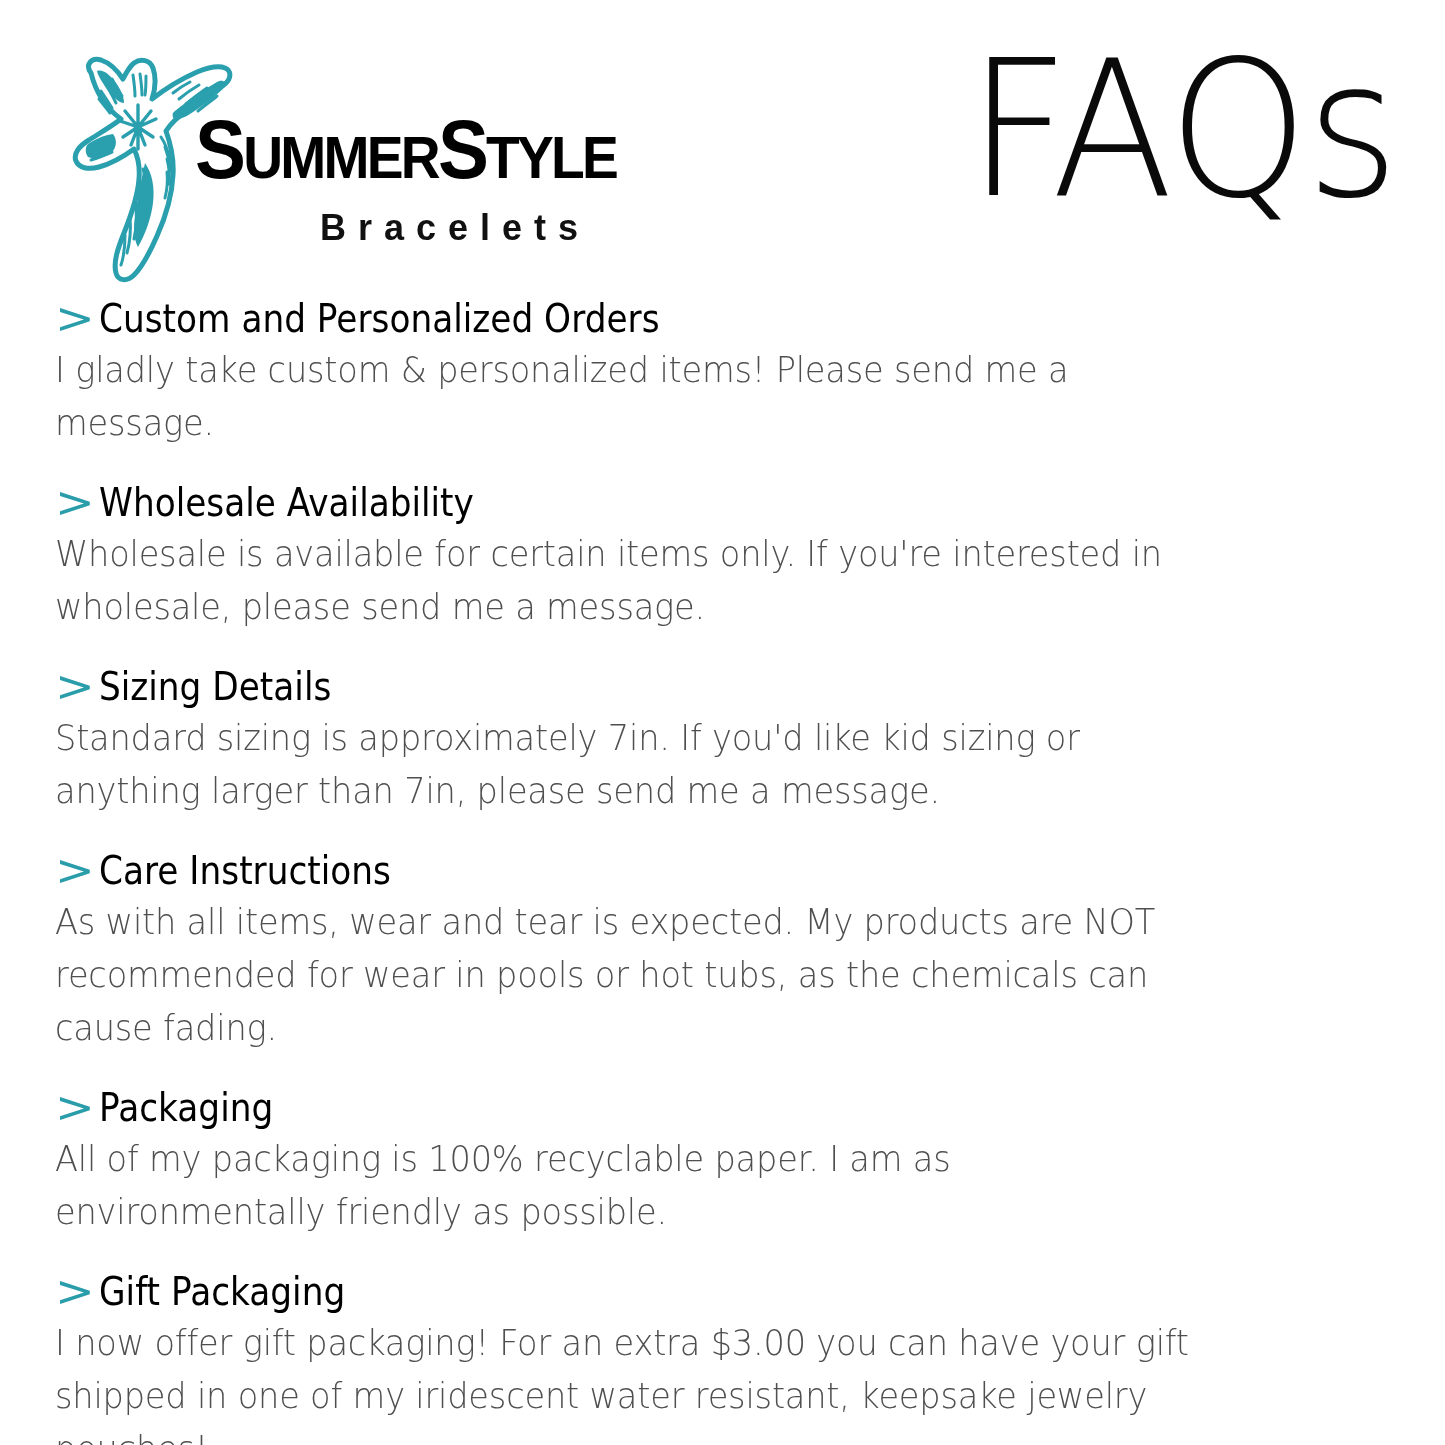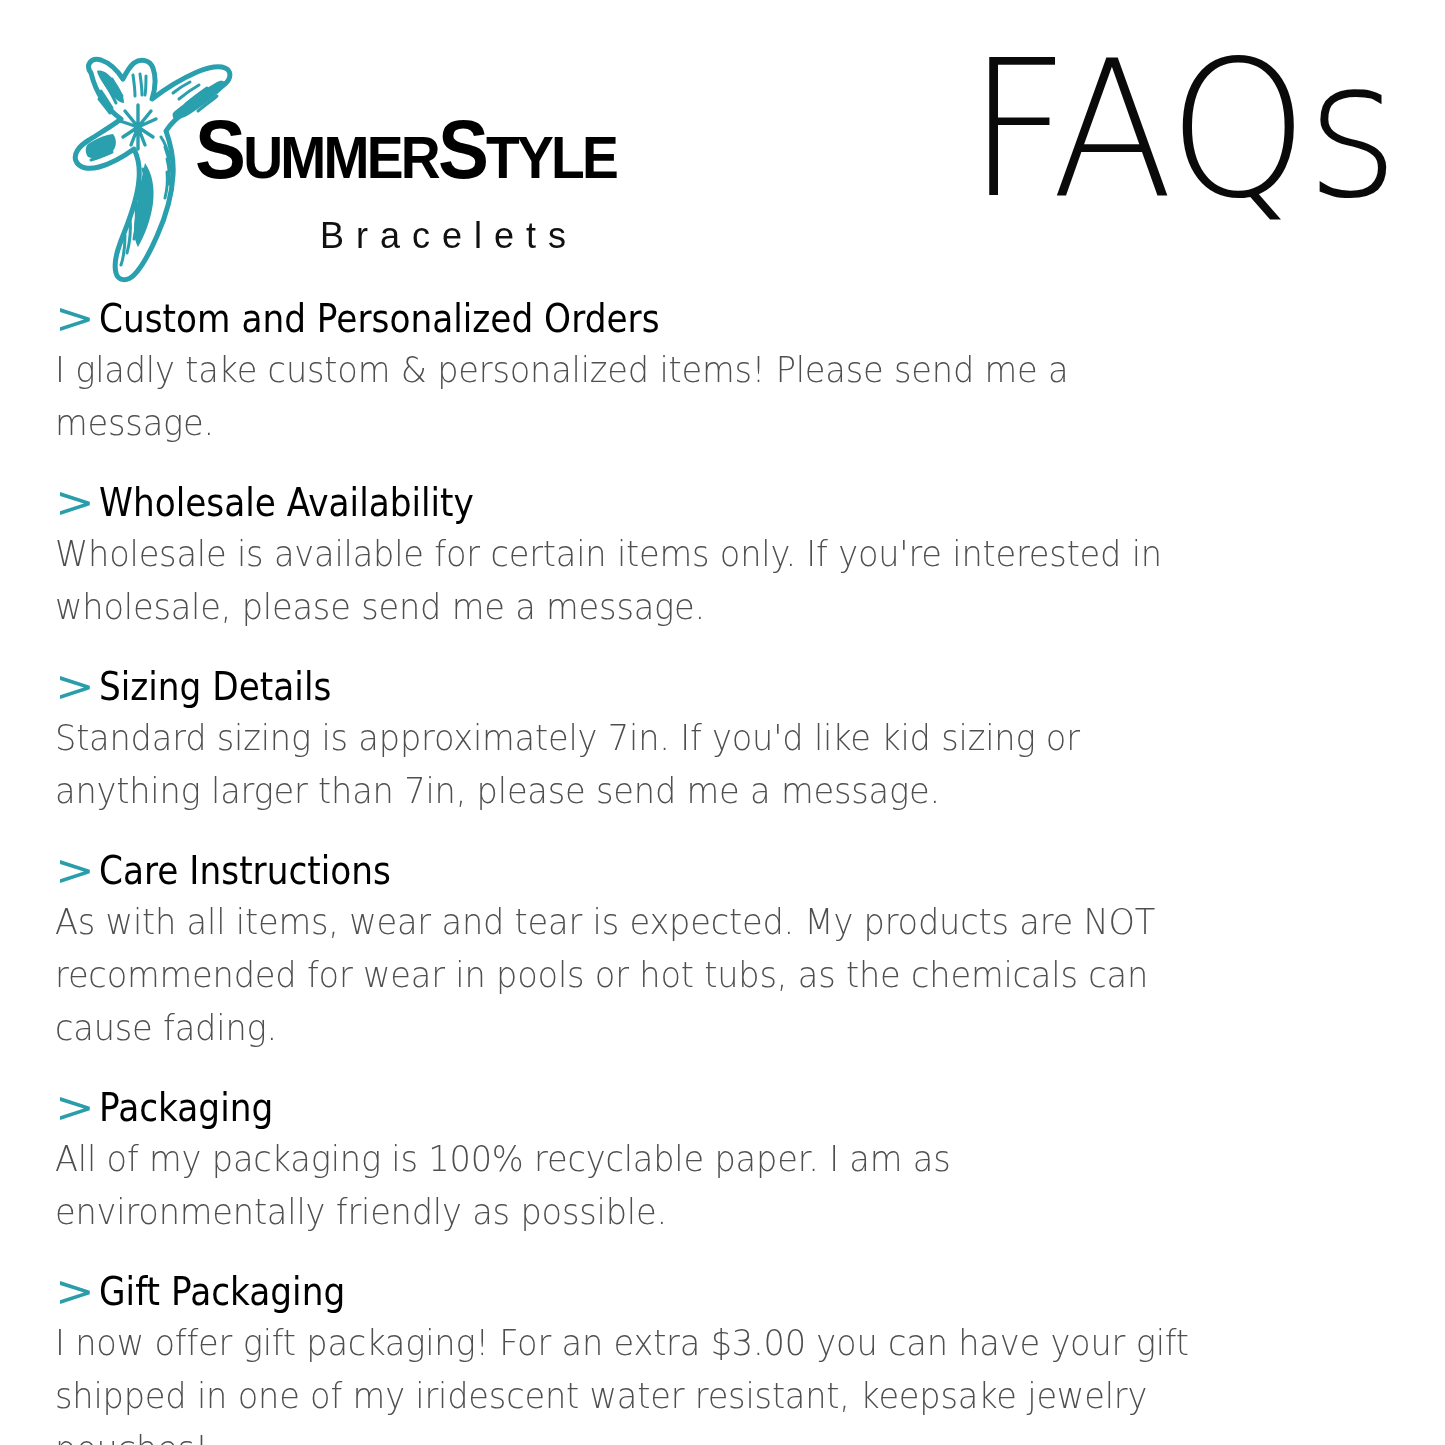--- a/index.html
+++ b/index.html
@@ -57,24 +57,24 @@
     letter-spacing: -3px;
     color: #000000;
     white-space: nowrap;
     transform: scaleX(0.92);
     transform-origin: left center;
   }
   .wordmark-main .cap { font-size: 83px; }
   .wordmark-main .sm  { font-size: 60px; }
   .wordmark-sub {
     display: block;
-    margin-top: 18px;
+    margin-top: 10px;
     margin-left: 125px;
     font-family: "Liberation Sans", sans-serif;
-    font-weight: 400;
+    font-weight: 700;
     font-size: 36px;
     line-height: 40px;
     letter-spacing: 12px;
     color: #111111;
     white-space: nowrap;
   }
   #faq-title {
     position: absolute;
     right: 48px;
     top: 36px;

